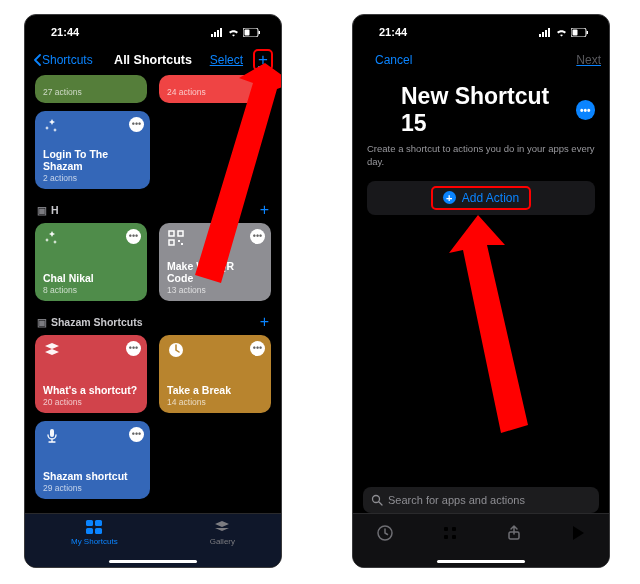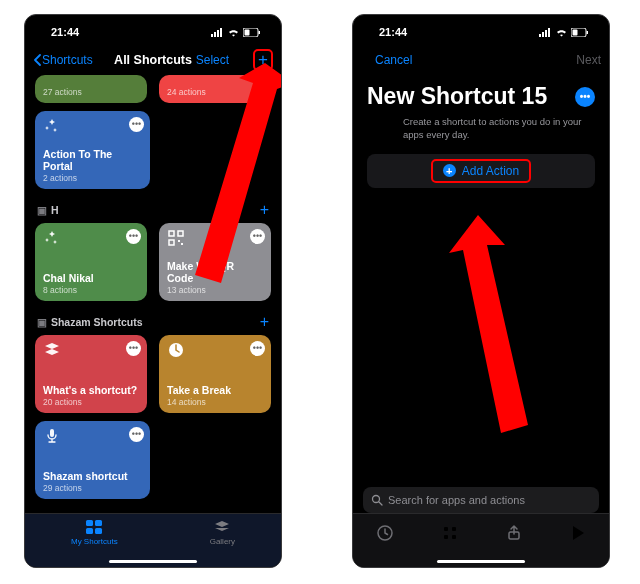--- a/index.html
+++ b/index.html
@@ -41,21 +41,21 @@
     padding: 0 8px;
     font-size: 12px;
     position: relative;
   }
   .nav-left { color: #0a84ff; display: flex; align-items: center; font-size: 12px; }
   .nav-title {
     position: absolute;
     left: 50%; transform: translateX(-50%);
     color: #fff; font-weight: 600; font-size: 12.5px;
   }
-  .nav-right { margin-left: auto; display: flex; align-items: center; gap: 24px; color: #0a84ff; font-size: 12px; }
+  .nav-right { margin-left: auto; display: flex; align-items: center; gap: 10px; color: #0a84ff; font-size: 12px; text-decoration: underline; }
   .nav-right .disabled { color: #5a5a5e; }
   .plus-box {
     border: 2.5px solid #ff0000;
     border-radius: 5px;
     padding: 1px 3px;
     color: #0a84ff;
     font-size: 17px; line-height: 16px;
     font-weight: 300;
   }
   .content {
@@ -113,25 +113,25 @@
     display: flex;
     justify-content: space-around;
     padding-top: 5px;
   }
   .tab { display:flex; flex-direction:column; align-items:center; gap:2px; color:#7c7c80; font-size:8px;}
   .tab.active { color:#0a84ff; }
   .tab svg { fill: currentColor; }
   .home-ind { position:absolute; bottom:4px; left:50%; transform:translateX(-50%); width:88px; height:3.5px; background:#fff; border-radius:3px; }
 
   
-  .big-title { font-size: 23px; font-weight:700; padding: 8px 14px 4px 14px; display:flex; align-items:center; justify-content:space-between;}
+  .big-title { font-size: 23px; font-weight:700; padding: 8px 14px 4px 14px; display:flex; align-items:center; justify-content:space-between;margin-left:34px;}
   .big-title .ell{
     width:20px;height:20px;border-radius:50%;background:#0a84ff;display:flex;align-items:center;justify-content:center;color:#fff;font-weight:900;font-size:10px;
   }
-  .desc { font-size: 9.5px; color:#98989d; padding: 2px 14px 12px 14px; line-height:1.35;margin-left:36px;}
+  .desc { font-size: 9.5px; color:#98989d; padding: 2px 14px 12px 14px; line-height:1.35;}
   .add-btn-wrap{ padding:0 14px; }
   .add-btn {
     background:#18181b;
     border-radius:8px;
     height:34px;
     display:flex; align-items:center; justify-content:center;
     gap:6px;
     position:relative;
   }
   .add-btn-outline{
@@ -209,21 +209,21 @@
     <div class="row">
       <div class="tile tall" style="background:#3467b8">
         <span class="main-icon">
             <svg width="18" height="18" viewBox="0 0 18 18">
               <path d="M9 2l1 2 2 1-2 1-1 2-1-2-2-1 2-1zM4 9l.7 1.4L6 11l-1.3.6L4 13l-.7-1.4L2 11l1.3-.6zM12 11l.7 1.4 1.3.6-1.3.6L12 15l-.7-1.4L10 13l1.3-.6z"></path>
             </svg>
           </span>
         <span class="menu">
             <span>•••</span>
           </span>
-        <div class="tile-title">Action To The Portal</div>
+        <div class="tile-title">Login To The Shazam</div>
         <div class="tile-sub">2 actions</div>
       </div>
     </div>
 
     <div class="section-head">
       <span><span class="folder">▣</span><span>H</span></span>
       <span class="plus">+</span>
     </div>
     <div class="row">
       <div class="tile tall" style="background:#4f8c4a">

